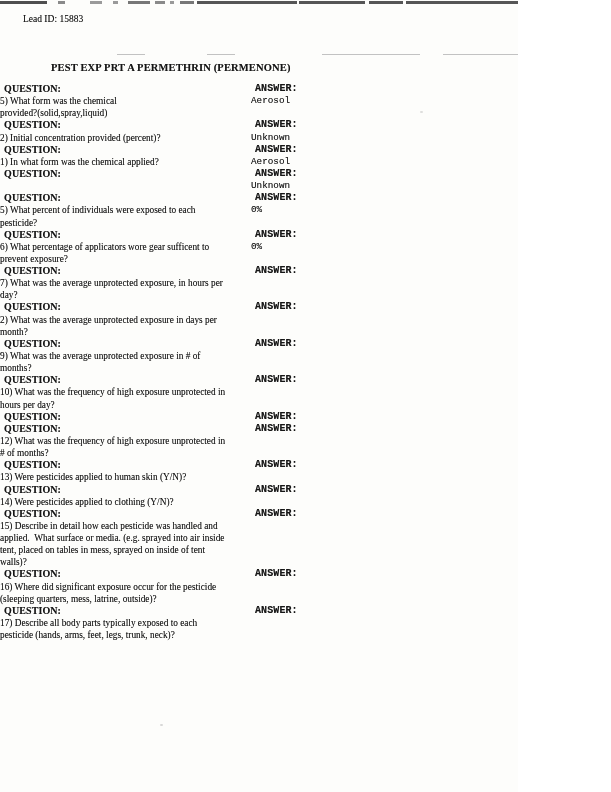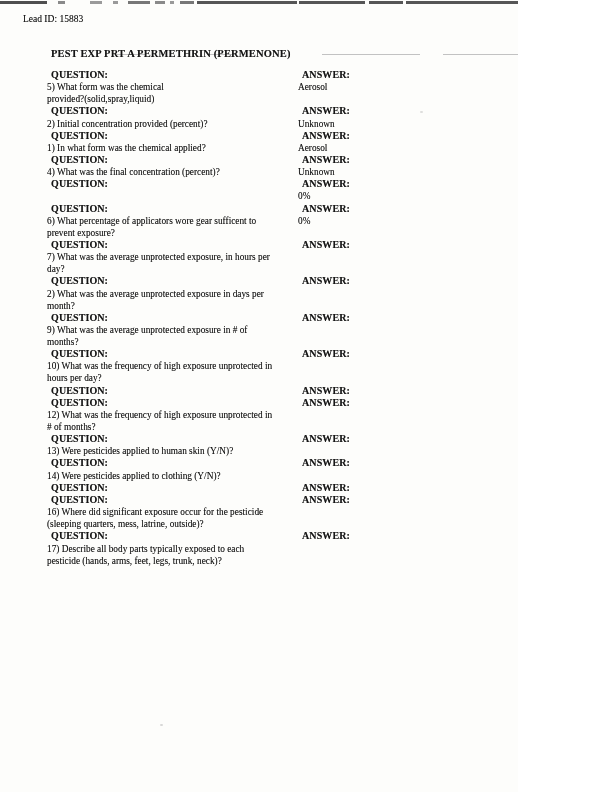--- a/index.html
+++ b/index.html
@@ -10,25 +10,25 @@
   }
   
   .artifact{position:absolute;}
   .topbar-seg{position:absolute;top:1px;height:3px;background:#565656;}
   .dot-seg{position:absolute;top:54px;height:1px;background:#c2c2c2;}
   .speck{position:absolute;background:#c0c0c0;width:3px;height:2px;border-radius:1px;}
   
   .lead-id{position:absolute;left:23px;top:14px;font-size:9.5px;white-space:pre;}
   .page-num{position:absolute;left:545px;top:14px;font-size:9.5px;white-space:pre;}
   
-  .content{position:absolute;left:0;top:48px;width:611px;}
+  .content{position:absolute;left:0;top:62px;width:611px;}
   .doc-title{margin:0 0 9px 51px;font-size:10.5px;font-weight:bold;letter-spacing:.15px;line-height:12px;}
-  .qa{display:flex;margin-left:47px;}
+  .qa{display:flex;}
   .qcol{width:251px;}
-  .acol{flex:1;}
+  .acol{flex:1;font-family:Liberation Mono, monospace;}
   .qlabel,.alabel{font-size:10px;font-weight:bold;line-height:12.2px;padding-left:4px;letter-spacing:.1px;}
   .qtext,.atext{font-size:9.3px;line-height:12.1px;white-space:pre-wrap;}
   .atext:empty{display:none;}
 </style>
 </head>
 <body>
 
 <div class="page">
 
   <div class="artifact">
@@ -95,31 +95,32 @@
         </div>
       <div class="acol">
           <div class="alabel">ANSWER:</div>
           <div class="atext">Aerosol</div>
         </div>
     </div>
 
     <div class="qa">
       <div class="qcol">
           <div class="qlabel">QUESTION:</div>
-          <div class="qtext">4) What was the final concentration (percent)?</div>
         </div>
       <div class="acol">
           <div class="alabel">ANSWER:</div>
           <div class="atext">Unknown</div>
         </div>
     </div>
 
     <div class="qa">
       <div class="qcol">
           <div class="qlabel">QUESTION:</div>
+          <div class="qtext">5) What percent of individuals were exposed to each
+pesticide?</div>
         </div>
       <div class="acol">
           <div class="alabel">ANSWER:</div>
           <div class="atext">0%</div>
         </div>
     </div>
 
     <div class="qa">
       <div class="qcol">
           <div class="qlabel">QUESTION:</div>
@@ -212,20 +213,24 @@
           <div class="qtext">14) Were pesticides applied to clothing (Y/N)?</div>
         </div>
       <div class="acol">
           <div class="alabel">ANSWER:</div>
         </div>
     </div>
 
     <div class="qa">
       <div class="qcol">
           <div class="qlabel">QUESTION:</div>
+          <div class="qtext">15) Describe in detail how each pesticide was handled and
+applied.  What surface or media. (e.g. sprayed into air inside
+tent, placed on tables in mess, sprayed on inside of tent
+walls)?</div>
         </div>
       <div class="acol">
           <div class="alabel">ANSWER:</div>
         </div>
     </div>
 
     <div class="qa">
       <div class="qcol">
           <div class="qlabel">QUESTION:</div>
           <div class="qtext">16) Where did significant exposure occur for the pesticide

